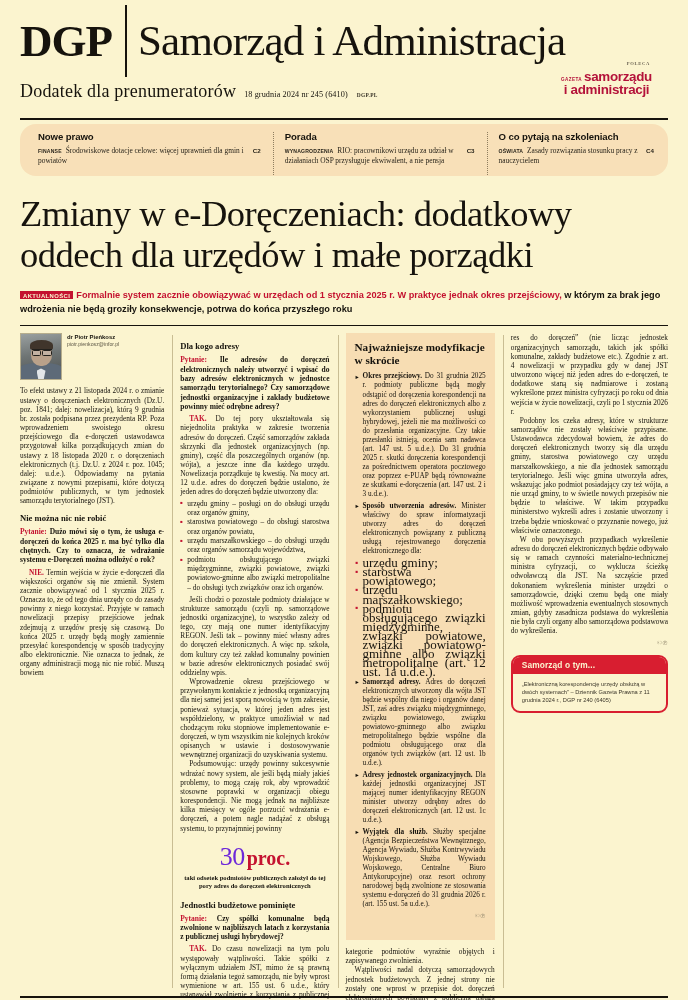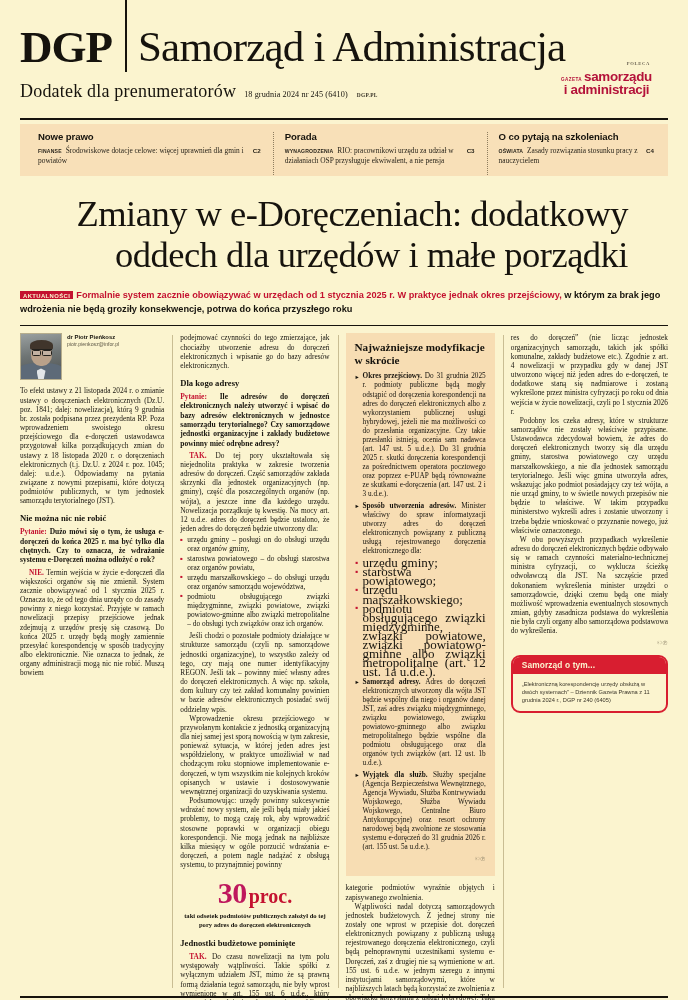--- a/index.html
+++ b/index.html
@@ -25,21 +25,21 @@
 
   
   .masthead {
     position: relative;
     height: 112px;
     padding-top: 10px;
     box-sizing: border-box;
   }
   .mast-top {
     display: flex;
-    align-items: flex-end;
+    align-items: center;
     height: 62px;
   }
   .mast-dgp {
     font-family: "Liberation Serif", serif;
     font-weight: bold;
     font-size: 45px;
     line-height: 50px;
     letter-spacing: -1px;
     color: #16130d;
   }
@@ -137,20 +137,21 @@
   }
 
   
   .teaserbar {
     background: #f8e0b8;
     display: flex;
     margin-top: 4px;
     height: 52px;
     box-sizing: border-box;
     padding: 7px 0 0 0;
+    border-radius: 16px;
   }
   .teaser {
     box-sizing: border-box;
     padding: 0 12px;
     position: relative;
   }
   .teaser.t1 { width: 39%; padding-left: 18px; }
   .teaser.t2 { width: 33%; }
   .teaser.t3 { width: 28%; padding-right: 14px;}
   .teaser + .teaser::before {
@@ -193,21 +194,20 @@
 
   
   .headline {
     font-family: "Liberation Serif", serif;
     font-size: 36.5px;
     line-height: 41px;
     letter-spacing: -0.5px;
     color: #16130d;
     margin-top: 17px;
     padding-right: 40px;
-    text-align: right;
   }
 
   .lead {
     font-family: "Liberation Sans", sans-serif;
     font-size: 9.2px;
     line-height: 13.2px;
     color: #c41230;
     margin-top: 14px;
     font-weight: bold;
   }
@@ -388,23 +388,23 @@
     color: #c41230;
   }
 
   
   .statbox {
     text-align: center;
     margin: 10px 0 9px 0;
   }
   .stat-num {
     font-family: "Liberation Serif", serif;
-    color: #be185d;
-    font-weight: bold;
-    font-size: 30px;
+    color: #6d28d9;
+    font-weight: normal;
+    font-size: 26px;
     line-height: 27px;
     letter-spacing: -0.5px;
   }
   .stat-unit {
     font-size: 20px;
     font-weight: bold;
     color: #c41230;
     margin-left: 2px;
   }
   .stat-desc {
@@ -412,21 +412,21 @@
     font-weight: bold;
     font-size: 6.6px;
     line-height: 8.4px;
     margin-top: 4px;
     color: #16130d;
   }
 
   
   .sidebox {
     background: #f7ddb3;
-    padding: 8px 9px 14px 9px;
+    padding: 8px 9px 21px 9px;
     box-sizing: border-box;
     margin-bottom: 7px;
   }
   .sidebox-title {
     font-family: "Liberation Serif", serif;
     font-weight: bold;
     font-size: 11.2px;
     line-height: 13px;
     margin-bottom: 5px;
     color: #16130d;
@@ -598,23 +598,20 @@
         <span class="qlabel">Pytanie:</span>
         <span>Dużo mówi się o tym, że usługa e-doręczeń do końca 2025 r. ma być tylko dla chętnych. Czy to oznacza, że wdrażanie systemu e-Doręczeń można odłożyć o rok?</span>
       </p>
 
       <div class="bodytext" style="margin-top:3px">
         <p><span class="ans-yes">NIE.</span> <span>Termin wejścia w życie e-doręczeń dla większości organów się nie zmienił. System zacznie obowiązywać od 1 stycznia 2025 r. Oznacza to, że od tego dnia urzędy co do zasady powinny z niego korzystać. Przyjęte w ramach nowelizacji przepisy przejściowe jednak zdejmują z urzędów presję się czasową. Do końca 2025 r. urzędy będą mogły zamiennie przesyłać korespondencję w sposób tradycyjny albo elektronicznie. Nie oznacza to jednak, że organy administracji mogą nic nie robić. Muszą bowiem</span></p>
       </div>
     </div>
 
     <div class="col col2">
-      <div class="bodytext">
-        <p class="noindent">podejmować czynności do tego zmierzające, jak chociażby utworzenie adresu do doręczeń elektronicznych i wpisanie go do bazy adresów elektronicznych.</p>
-      </div>
 
       <div class="subhead">Dla kogo adresy</div>
 
       <p class="question">
         <span class="qlabel">Pytanie:</span>
         <span>Ile adresów do doręczeń elektronicznych należy utworzyć i wpisać do bazy adresów elektronicznych w jednostce samorządu terytorialnego? Czy samorządowe jednostki organizacyjne i zakłady budżetowe powinny mieć odrębne adresy?</span>
       </p>
 
       <div class="bodytext" style="margin-top:3px">
         <p><span class="ans-yes">TAK.</span> <span>Do tej pory ukształtowała się niejednolita praktyka w zakresie tworzenia adresów do doręczeń. Część samorządów zakłada skrzynki dla jednostek organizacyjnych (np. gminy), część dla poszczególnych organów (np. wójta), a jeszcze inne dla każdego urzędu. Nowelizacja porządkuje tę kwestię. Na mocy art. 12 u.d.e. adres do doręczeń będzie ustalono, że jeden adres do doręczeń będzie utworzony dla:</span></p>
@@ -633,20 +630,24 @@
         <p>Podsumowując: urzędy powinny sukcesywnie wdrażać nowy system, ale jeśli będą miały jakieś problemy, to mogą czaję rok, aby wprowadzić stosowne poprawki w organizacji obiegu korespondencji. Nie mogą jednak na najbliższe kilka miesięcy w ogóle porzucić wdrażania e-doręczeń, a potem nagle nadążać z obsługą systemu, to przynajmniej powinny</p>
       </div>
 
       <div class="statbox">
         <span class="stat-num">30</span><span class="stat-unit">proc.</span>
         <div class="stat-desc">taki odsetek podmiotów publicznych założył do tej pory adres do doręczeń elektronicznych</div>
       </div>
 
       <div class="subhead">Jednostki budżetowe pominięte</div>
 
+      <p class="question">
+        <span class="qlabel">Pytanie:</span>
+        <span>Czy spółki komunalne będą zwolnione w najbliższych latach z korzystania z publicznej usługi hybrydowej?</span>
+      </p>
 
       <div class="bodytext" style="margin-top:3px">
         <p><span class="ans-yes">TAK.</span> <span>Do czasu nowelizacji na tym polu występowały wątpliwości. Takie spółki z wyłącznym udziałem JST, mimo że są prawną formą działania tegoż samorządu, nie były wprost wymienione w art. 155 ust. 6 u.d.e., który ustanawiał zwolnienie z korzystania z publicznej usługi hybrydowej. Ze względu na to sądzono, że pozostaje to kwestią i z korzystania z tego wyłączenia, a czy samorządowe zakłady budżetowe. W ramach nowelizacji zdecydowano wprost, że przepis ten obejmuje również samorządowe instytucje kultury oraz samorządowe zakłady budżetowe. W ramach nowelizacji zdecydowano, że wszystkie jednostki zwolnione należą do JST w pisuje się w tę ostatnią</span></p>
       </div>
     </div>
 
     <div class="col col3">
       <div class="sidebox">
         <div class="sidebox-title">Najważniejsze modyfikacje w skrócie</div>
 
@@ -661,20 +662,23 @@
           <li>urzędu gminy;</li>
           <li>starostwa powiatowego;</li>
           <li>urzędu marszałkowskiego;</li>
           <li>podmiotu obsługującego związki międzygminne, związki powiatowe, związki powiatowo-gminne albo związki metropolitalne (art. 12 ust. 1a u.d.e.).</li>
         </ul>
 
         <div class="sb-item">
           <b>Samorząd adresy.</b><span> Adres do doręczeń elektronicznych utworzony dla wójta JST będzie wspólny dla niego i organów danej JST, zaś adres związku międzygminnego, związku powiatowego, związku powiatowo-gminnego albo związku metropolitalnego będzie wspólne dla podmiotu obsługującego oraz dla organów tych związków (art. 12 ust. 1b u.d.e.).</span>
         </div>
 
+        <div class="sb-item">
+          <b>Adresy jednostek organizacyjnych.</b><span> Dla każdej jednostki organizacyjnej JST mającej numer identyfikacyjny REGON minister utworzy odrębny adres do doręczeń elektronicznych (art. 12 ust. 1c u.d.e.).</span>
+        </div>
 
         <div class="sb-item">
           <b>Wyjątek dla służb.</b><span> Służby specjalne (Agencja Bezpieczeństwa Wewnętrznego, Agencja Wywiadu, Służba Kontrwywiadu Wojskowego, Służba Wywiadu Wojskowego, Centralne Biuro Antykorupcyjne) oraz resort ochrony narodowej będą zwolnione ze stosowania systemu e-doręczeń do 31 grudnia 2026 r. (art. 155 ust. 5a u.d.e.).</span>
         </div>
 
         <div class="copymark">©℗</div>
       </div>
 
       <div class="bodytext">
         <p class="noindent">kategorie podmiotów wyraźnie objętych i zapisywanego zwolnienia.</p>

